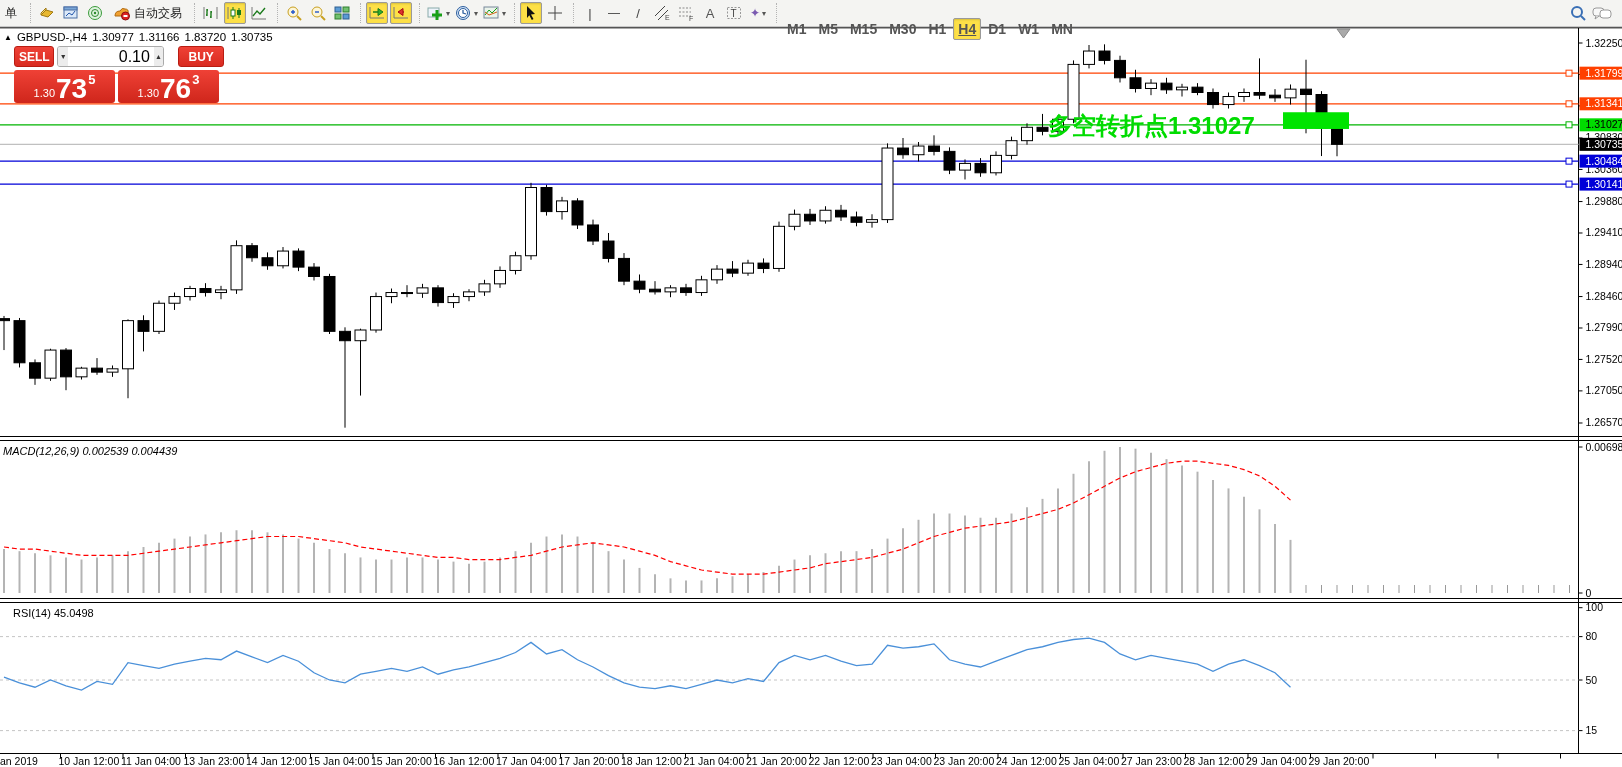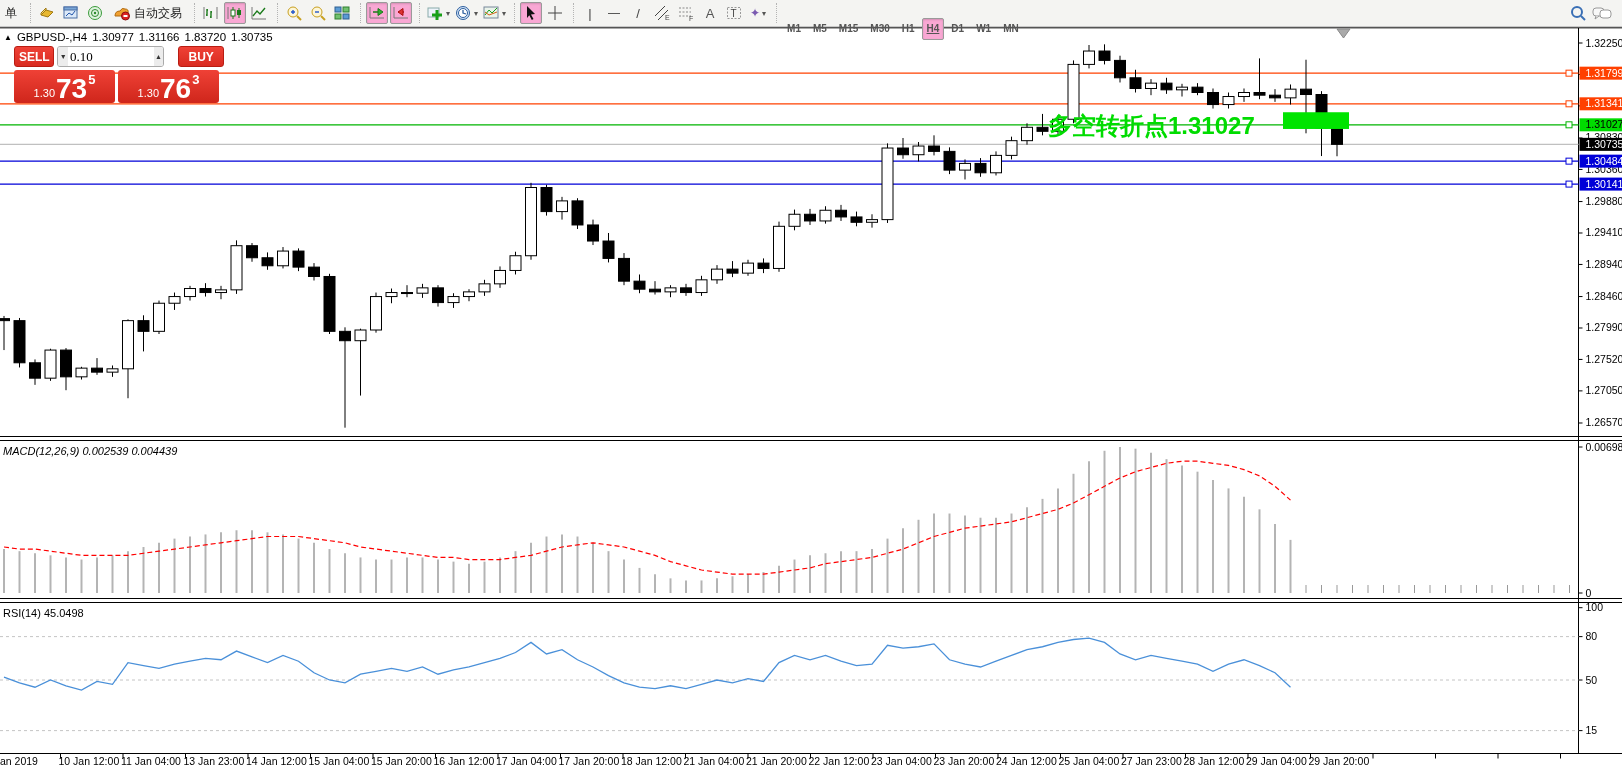--- a/index.html
+++ b/index.html
@@ -2,40 +2,40 @@
 <html><head>
 <meta charset="utf-8">
 <style>
   html,body{margin:0;padding:0;width:1622px;height:767px;overflow:hidden;background:#fff;
     font-family:"Liberation Sans","DejaVu Sans",sans-serif;-webkit-font-smoothing:antialiased;}
   
   .toolbar{position:absolute;left:0;top:0;width:1622px;height:26px;background:#f4f4f2;
     display:flex;align-items:center;border-bottom:1px solid #c8c8c8;z-index:5;}
   .tb-btn{height:22px;min-width:22px;display:flex;align-items:center;justify-content:center;
     margin:0 1px;border:1px solid transparent;border-radius:2px;font-size:11px;color:#333;box-sizing:border-box;}
-  .tb-btn.pressed{background:#f9a8d4;border:1px solid #9a9a9a;box-shadow:inset 0 1px 2px rgba(0,0,0,.15);text-decoration:underline;}
+  .tb-btn.pressed{background:#fde047;border:1px solid #9a9a9a;box-shadow:inset 0 1px 2px rgba(0,0,0,.15);text-decoration:underline;}
   .sep{width:5px;height:20px;border-right:1px dotted #b4b4b4;margin:0 4px 0 1px;}
-  .tf-btn{font-size:10px;font-weight:bold;color:#555;padding:0 4px;margin-top:31px;}
+  .tf-btn{font-size:14px;font-weight:bold;color:#555;padding:0 4px;margin-top:31px;}
   .caret{font-size:8px;color:#555;margin-left:2px;}
   .cn{font-size:12px;color:#222;margin-left:3px;}
   .cutoff{width:14px;overflow:hidden;justify-content:flex-start;}
   .tb-right{position:absolute;right:8px;top:2px;display:flex;}
   
   .ohlc{position:absolute;left:4px;top:31px;z-index:4;font-size:11.5px;color:#000;display:flex;gap:5px;align-items:center;}
   .ohlc .tri{font-size:8px;}
   .ind-label{position:absolute;z-index:4;font-size:11px;color:#000;}
   
   .one-click{position:absolute;left:14px;top:46px;width:210px;z-index:4;}
   .oc-row1{display:flex;height:21px;}
   .oc-btn{background:linear-gradient(#ef4136,#d92b20);color:#fff;font-size:12px;font-weight:bold;
     border:1px solid #b91c12;border-radius:3px;display:flex;align-items:center;justify-content:center;}
   .oc-sell{width:44px;} .oc-buy{width:50px;margin-left:14px;}
   .vol-wrap{display:flex;margin-left:3px;border:1px solid #aaa;border-radius:3px;overflow:hidden;height:21px;box-sizing:border-box;background:#fff;}
   .spin{width:17px;background:#ececec;border:0;font-size:7px;color:#333;display:flex;align-items:center;justify-content:center;}
-  .vol-input{width:80px;border:0;outline:0;font-size:13px;padding-right:4px;font-family:Liberation Serif, serif;}
+  .vol-input{width:80px;border:0;outline:0;text-align:right;font-size:16px;padding-right:4px;font-family:Liberation Sans, sans-serif;}
   .oc-row2{display:flex;margin-top:3px;gap:3px;}
   .price-box{width:101px;height:33px;background:linear-gradient(#ef4136,#cf261b);border-radius:3px;color:#fff;
     display:flex;align-items:flex-end;justify-content:center;padding-bottom:2px;box-sizing:border-box;}
   .price-box .pfx{font-size:11px;line-height:16px;margin-right:1px;}
   .price-box .big{font-size:28px;font-weight:bold;line-height:25px;}
   .price-box .sup{font-size:13px;font-weight:bold;line-height:26px;vertical-align:top;margin-left:1px;transform:translateY(-8px);}
   svg text{font-family:"Liberation Sans","DejaVu Sans",sans-serif;}
   .icon-svg{display:block;}
 </style>
 </head>
@@ -765,13 +765,13 @@
     </div>
     <div class="price-box">
       <span class="pfx">1.30</span>
         <span class="big">76</span>
         <span class="sup">3</span>
     </div>
   </div>
 </div>
 
 <div class="ind-label" style="left:3px;top:445px;font-style:italic;">MACD(12,26,9) 0.002539 0.004439</div>
-<div class="ind-label" style="left:3px;top:607px;">RSI(14) 45.0498</div>
+<div class="ind-label" style="left:13px;top:607px;">RSI(14) 45.0498</div>
 
 </body></html>

